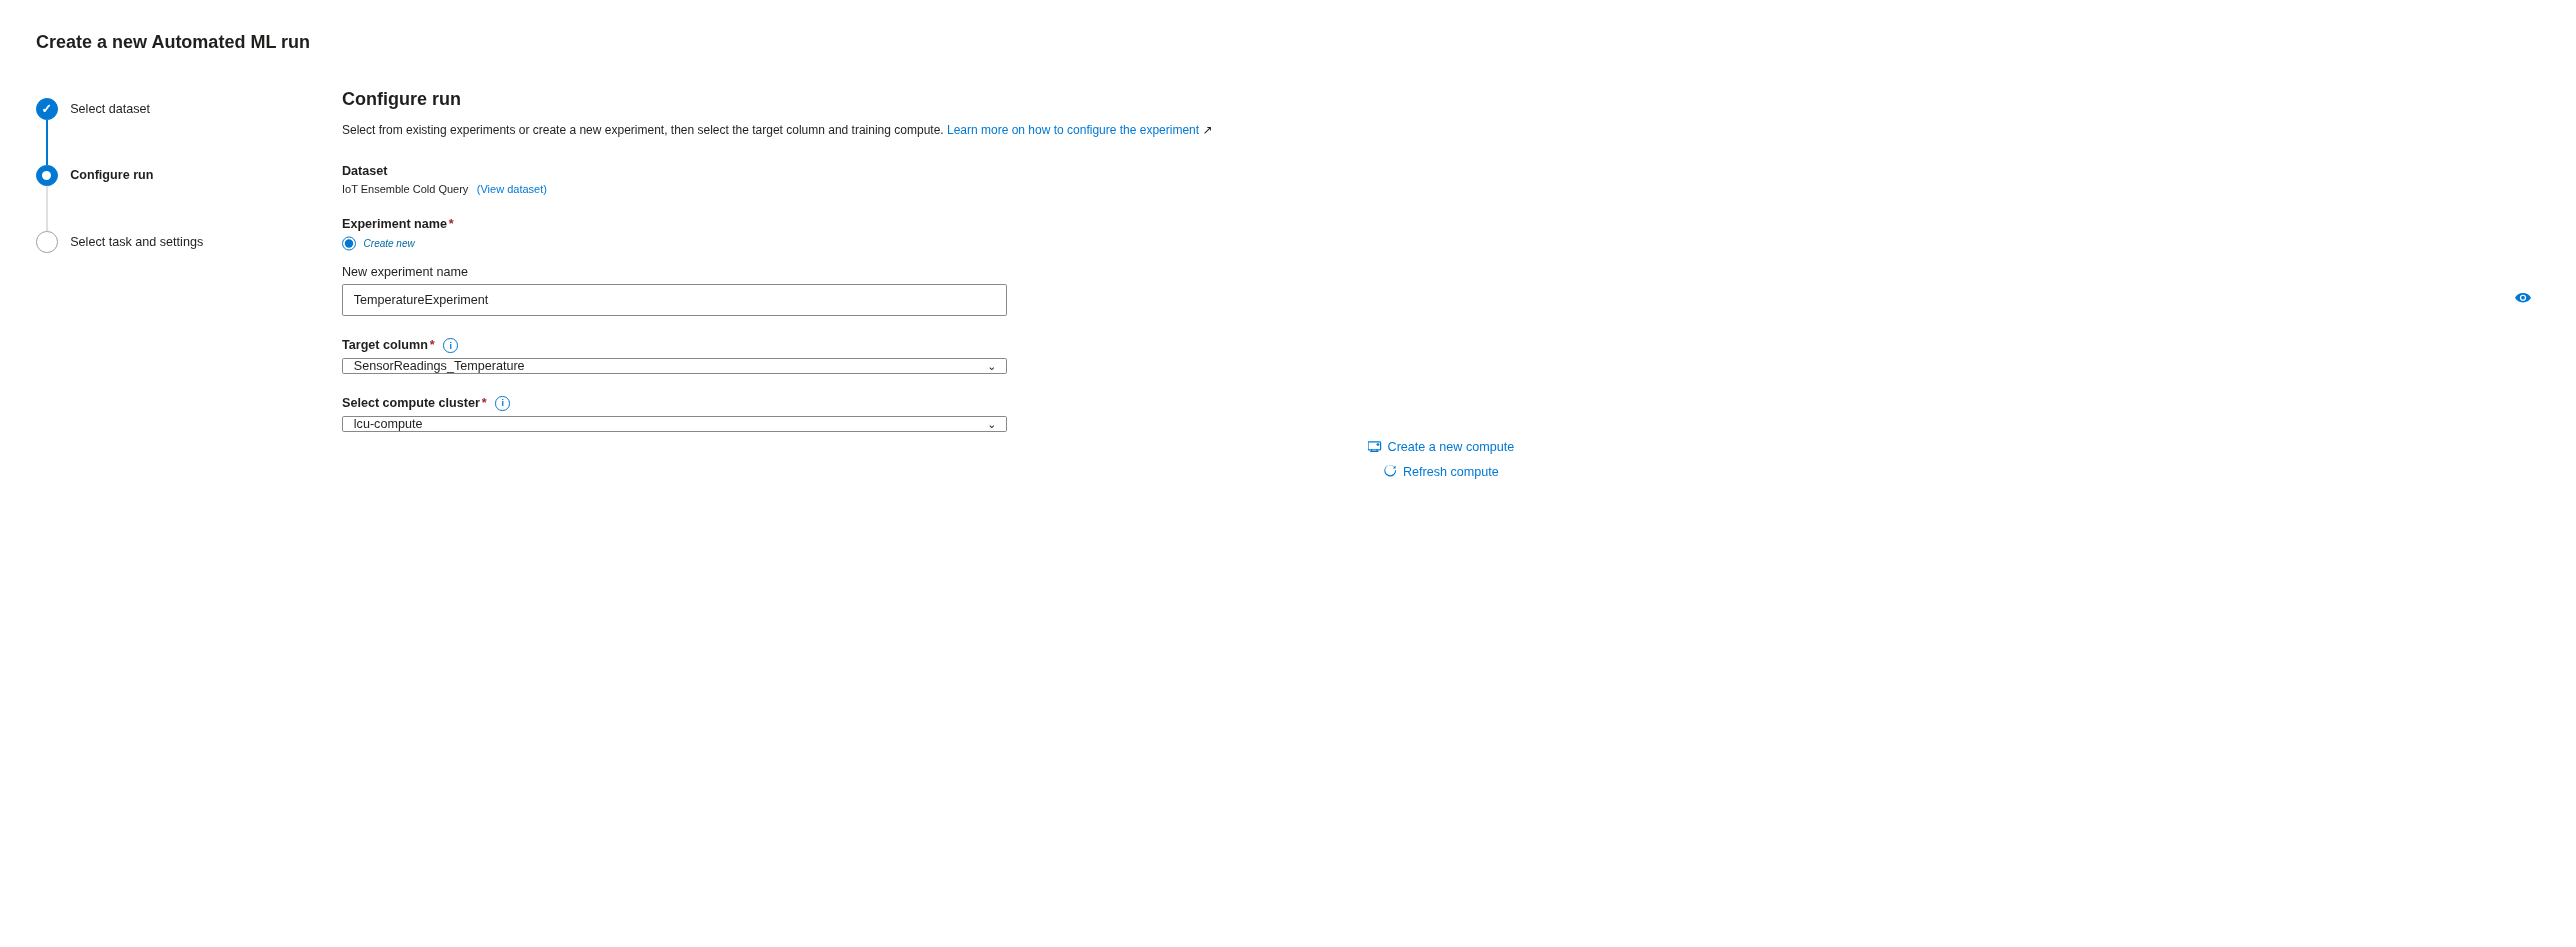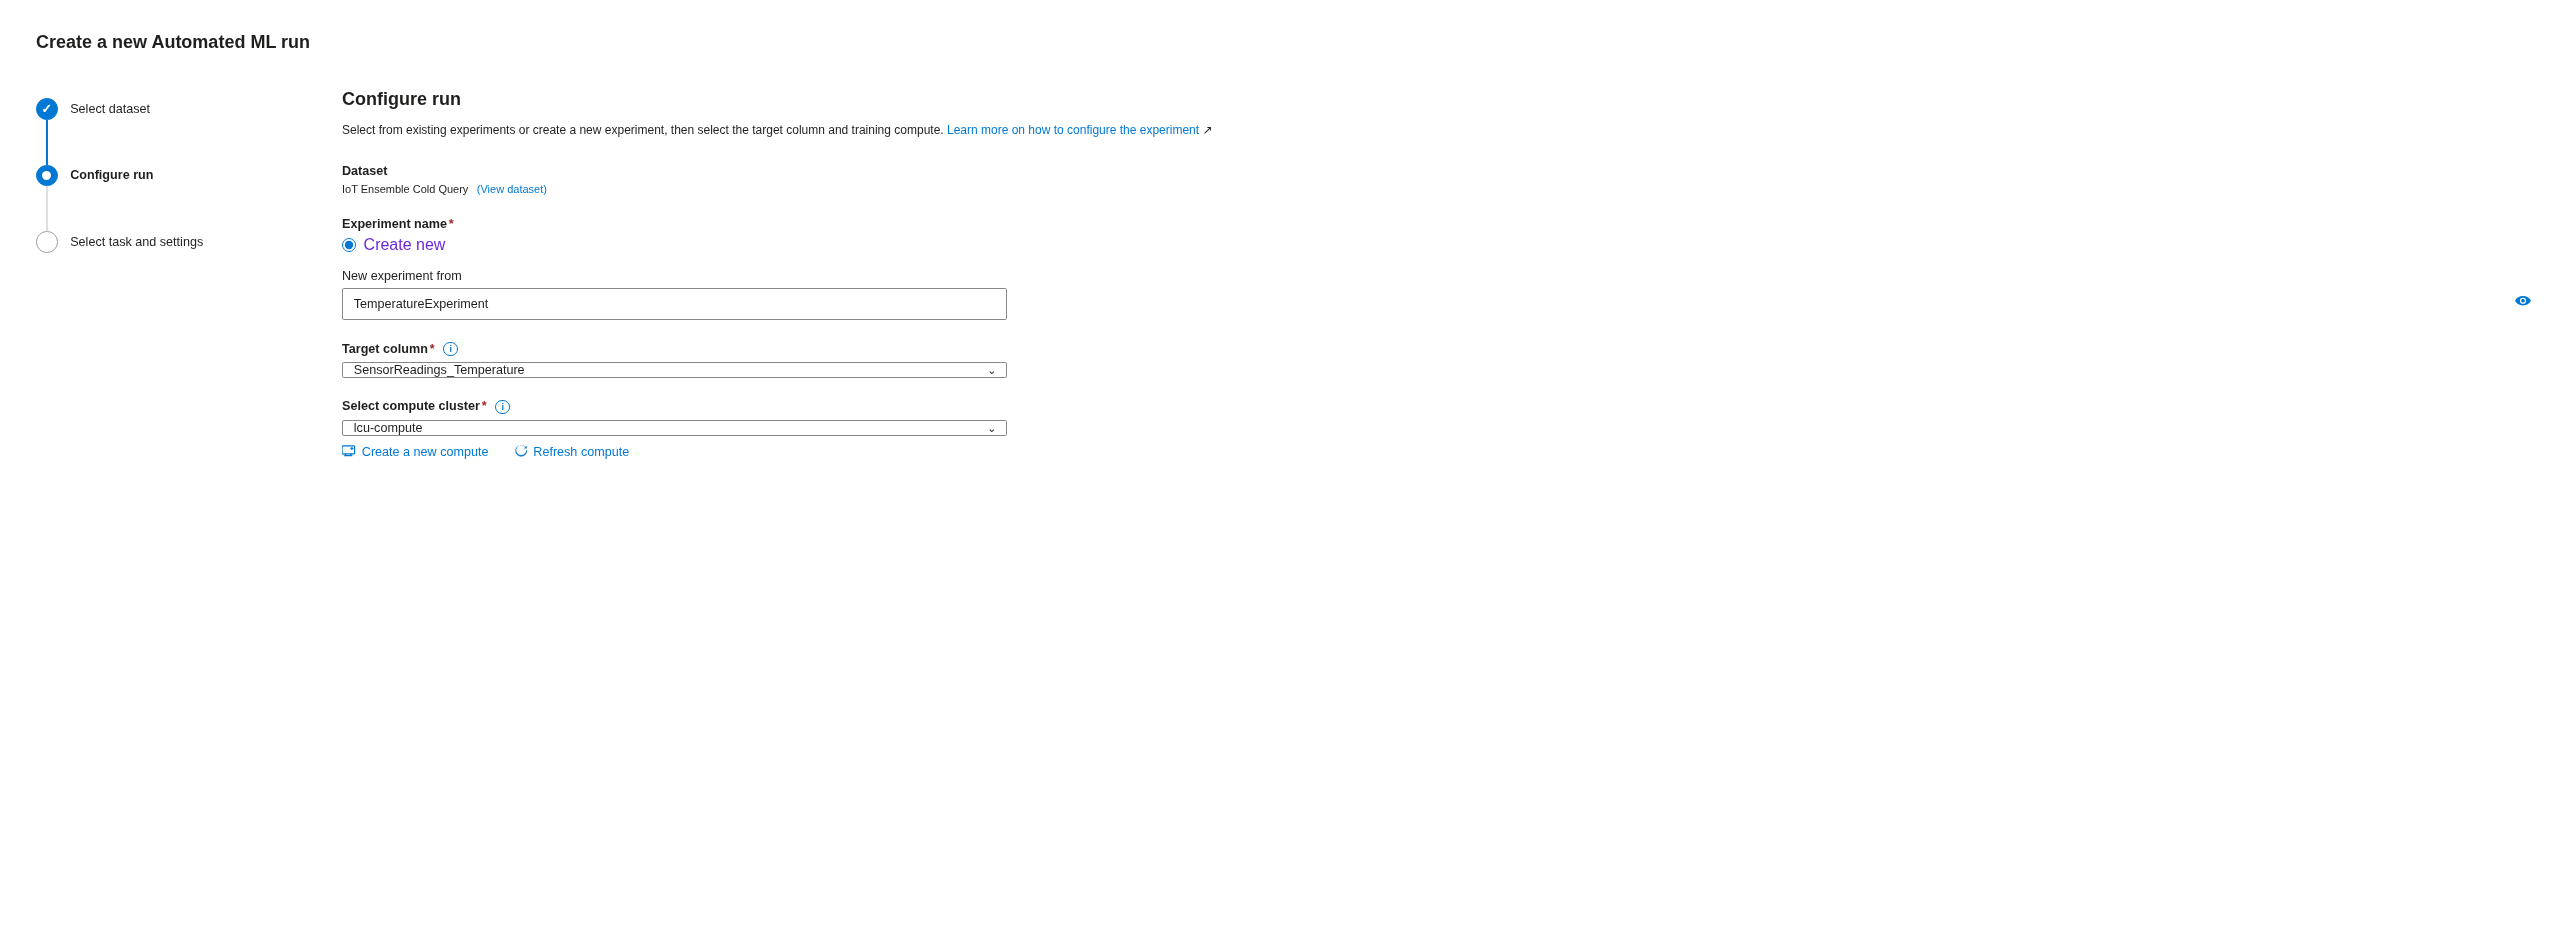--- a/index.html
+++ b/index.html
@@ -177,22 +177,23 @@
     }
 
     .radio-input {
       width: 14.4px;
       height: 14.4px;
       accent-color: #0078d4;
       cursor: pointer;
     }
 
     .radio-label {
-      font-size: 16px;
-      color: #6d28d9;
+      font-size: 10px;
+      color: #0369a1;
+      font-style: italic;
     }
 
     .input-with-icon {
       position: relative;
       display: flex;
       align-items: center;
     }
 
     .text-input {
       width: 665px;
@@ -240,22 +241,23 @@
       top: 50%;
       transform: translateY(-50%);
       pointer-events: none;
       color: #201f1e;
       font-size: 10.8px;
     }
 
     .actions-row {
       display: flex;
       align-items: center;
-      gap: 25px;
+      gap: 8px;
       margin-top: 7.2px;
+      flex-direction: column;
     }
 
     .action-link {
       display: flex;
       align-items: center;
       gap: 5.4px;
       color: #0078d4;
       font-size: 12.6px;
       text-decoration: none;
       cursor: pointer;
@@ -331,21 +333,21 @@
       <div class="field-group">
         <div class="field-label">
           <span>Experiment name</span><span class="required">*</span>
         </div>
 
         <div class="radio-group">
           <input type="radio" class="radio-input" name="experiment" checked="" style="">
           <label class="radio-label">Create new</label>
         </div>
 
-        <div class="new-exp-label">New experiment from</div>
+        <div class="new-exp-label">New experiment name</div>
         <div class="input-with-icon">
           <input type="text" class="text-input" value="TemperatureExperiment" style="">
           <span class="eye-icon">
             <svg width="16" height="12.6" viewBox="0 0 18 14" fill="none" xmlns="http://www.w3.org/2000/svg">
               <path d="M9 0C5 0 1.73 2.11 0 5.25 1.73 8.39 5 10.5 9 10.5s7.27-2.11 9-5.25C16.27 2.11 13 0 9 0zm0 8.75A3.5 3.5 0 1 1 9 1.75a3.5 3.5 0 0 1 0 7zm0-5.6a2.1 2.1 0 1 0 0 4.2 2.1 2.1 0 0 0 0-4.2z" fill="#0078d4"></path>
             </svg>
           </span>
         </div>
       </div>
 

